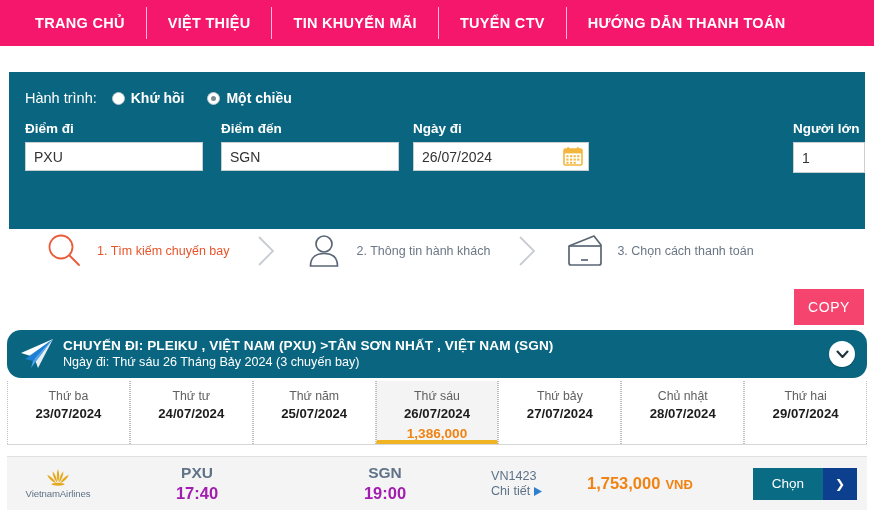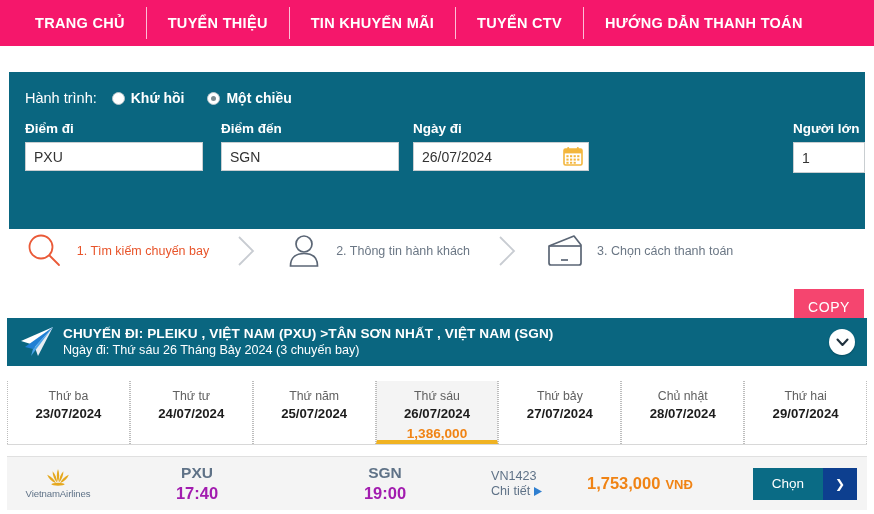--- a/index.html
+++ b/index.html
@@ -124,21 +124,20 @@
     pointer-events: none;
   }
 
   
   .steps {
     position: absolute;
     left: 0; top: 215px;
     width: 713px; height: 72px;
     display: flex;
     align-items: center;
-    justify-content: center;
   }
   .step {
     display: flex;
     align-items: center;
     gap: 11px;
   }
   .step-1 { margin-left: 44px; }
   .step-2 { margin-left: 0px; }
   .step-3 { margin-left: 0px; }
   .step-label {
@@ -166,26 +165,27 @@
     border: none;
     font-family: "Liberation Sans", sans-serif;
     font-size: 14px;
     letter-spacing: .6px;
     cursor: pointer;
   }
 
   
   .flight-head {
     position: absolute;
-    left: 7px; top: 318px;
+    left: 7px; top: 330px;
     width: 860px; height: 48px;
     background: #0a6680;
     display: flex;
     align-items: center;
     padding: 0 12px 0 10px;
+    border-radius: 14px;
   }
   .plane-ic { width: 40px; height: 34px; flex: none; margin-right: 6px; }
   .fh-texts { flex: 1; line-height: 1.25; }
   .fh-title {
     color: #ffffff;
     font-size: 13.6px;
     font-weight: bold;
     letter-spacing: .1px;
     white-space: nowrap;
   }
@@ -358,21 +358,21 @@
     align-items: center;
     justify-content: center;
   }
 </style>
 </head>
 <body>
 
 <div class="topnav">
   <div class="nav-item">TRANG CHỦ</div>
   <div class="nav-sep"></div>
-  <div class="nav-item">TUYỂN THIỆU</div>
+  <div class="nav-item">VIỆT THIỆU</div>
   <div class="nav-sep"></div>
   <div class="nav-item">TIN KHUYẾN MÃI</div>
   <div class="nav-sep"></div>
   <div class="nav-item">TUYỂN CTV</div>
   <div class="nav-sep"></div>
   <div class="nav-item">HƯỚNG DẪN THANH TOÁN</div>
 </div>
 
 <div class="search-panel">
 

